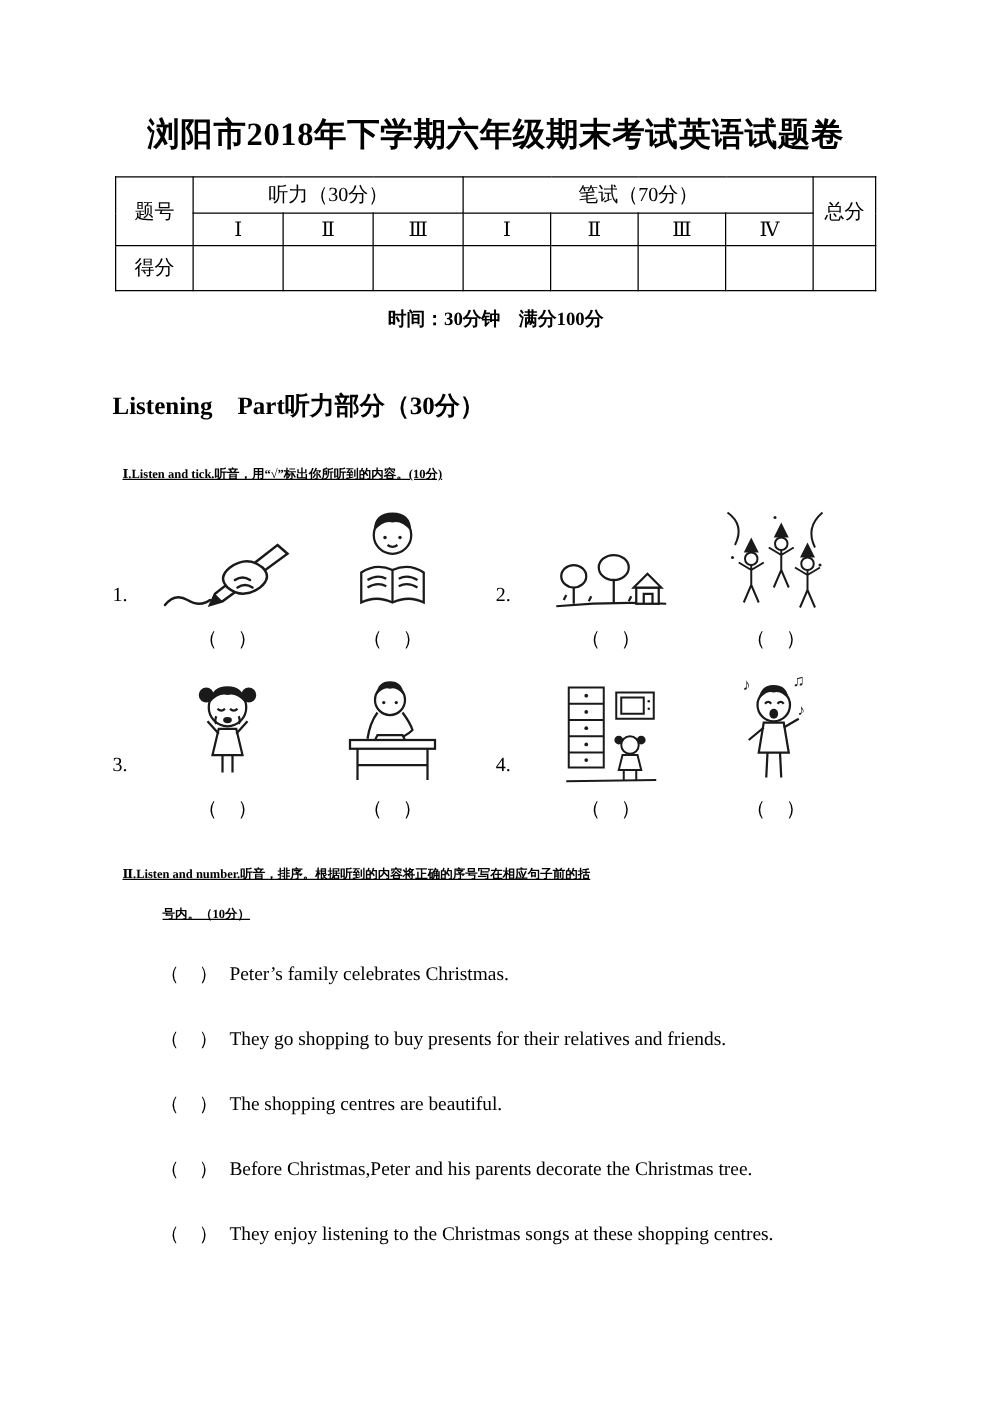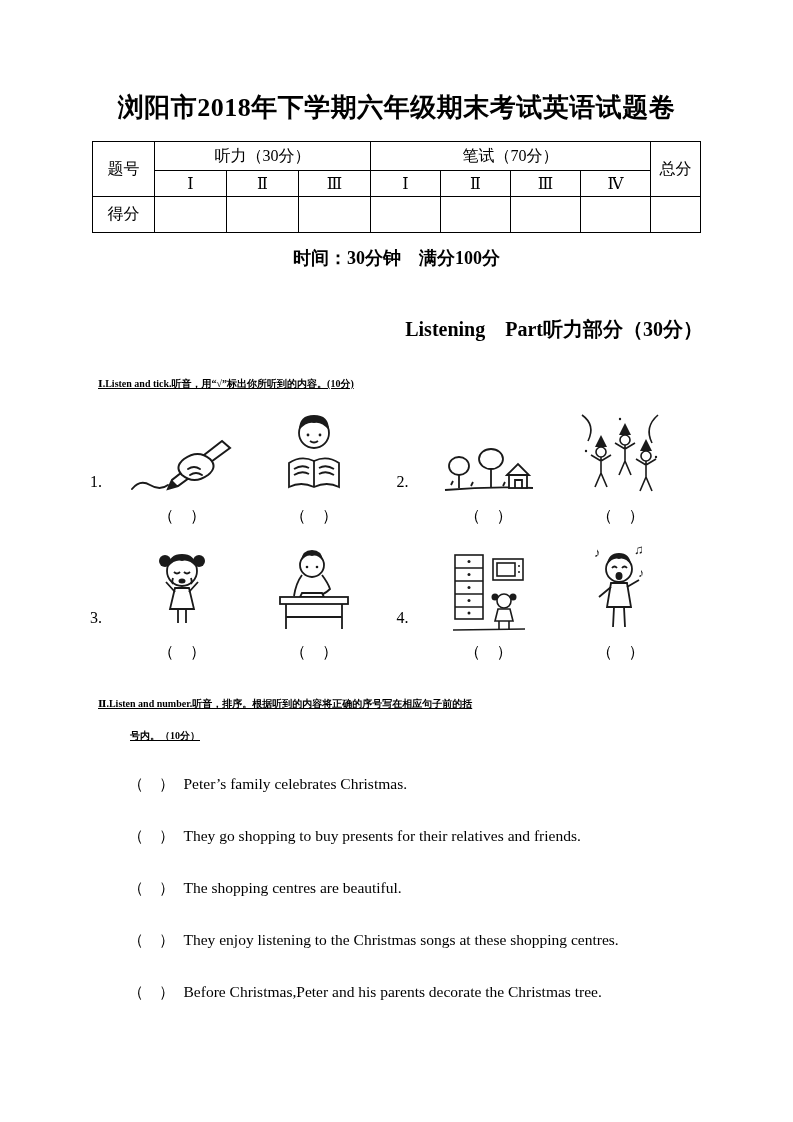--- a/index.html
+++ b/index.html
@@ -14,23 +14,23 @@
   table.score{border-collapse:collapse;margin:16px auto 0 auto;table-layout:fixed;}
   table.score td{border:1px solid #000;text-align:center;vertical-align:middle;font-size:16px;padding:0 2px;}
   table.score .r1 td{height:28px;}
   table.score .r2 td{height:25px;}
   table.score .r3 td{height:35px;}
   .col-label{width:62px;}
   .col-listen{width:72px;}
   .col-write{width:70px;}
   .col-total{width:50px;}
 
-  .time-note{margin-top:13px;text-align:center;font-size:18px;font-weight:700;}
-
-  .listening-title{margin-top:46px;text-align:right;font-size:20px;font-weight:700;}
+  .time-note{margin-top:13px;text-align:center;font-size:15px;font-weight:700;}
+
+  .listening-title{margin-top:46px;text-align:left;font-size:20px;font-weight:700;}
 
   .sec-heading{margin-top:34px;font-size:10px;font-weight:700;white-space:nowrap;padding-left:8px;text-decoration:underline;}
   .sec-heading.cont{margin-top:18px;padding-left:40px;}
 
   .tick-grid{margin-top:12px;}
   .tick-row{display:flex;margin-top:16px;}
   .tick-group{flex:1;display:flex;align-items:flex-end;}
   .item-num{width:26px;font-size:16px;align-self:flex-end;margin-bottom:36px;}
   .figure{width:132px;display:flex;flex-direction:column;align-items:center;}
   .figbox{height:90px;display:flex;align-items:flex-end;justify-content:center;}
@@ -283,20 +283,20 @@
   <div class="sentence">
     <span class="bracket-inline">（　）</span><span class="stext">Peter’s family celebrates Christmas.</span>
   </div>
   <div class="sentence">
     <span class="bracket-inline">（　）</span><span class="stext">They go shopping to buy presents for their relatives and friends.</span>
   </div>
   <div class="sentence">
     <span class="bracket-inline">（　）</span><span class="stext">The shopping centres are beautiful.</span>
   </div>
   <div class="sentence">
+    <span class="bracket-inline">（　）</span><span class="stext">Before Christmas,Peter and his parents decorate the Christmas tree.</span>
+  </div>
+  <div class="sentence">
     <span class="bracket-inline">（　）</span><span class="stext">They enjoy listening to the Christmas songs at these shopping centres.</span>
   </div>
-  <div class="sentence">
-    <span class="bracket-inline">（　）</span><span class="stext">Before Christmas,Peter and his parents decorate the Christmas tree.</span>
-  </div>
 
 
 </div>
 
 </body></html>

